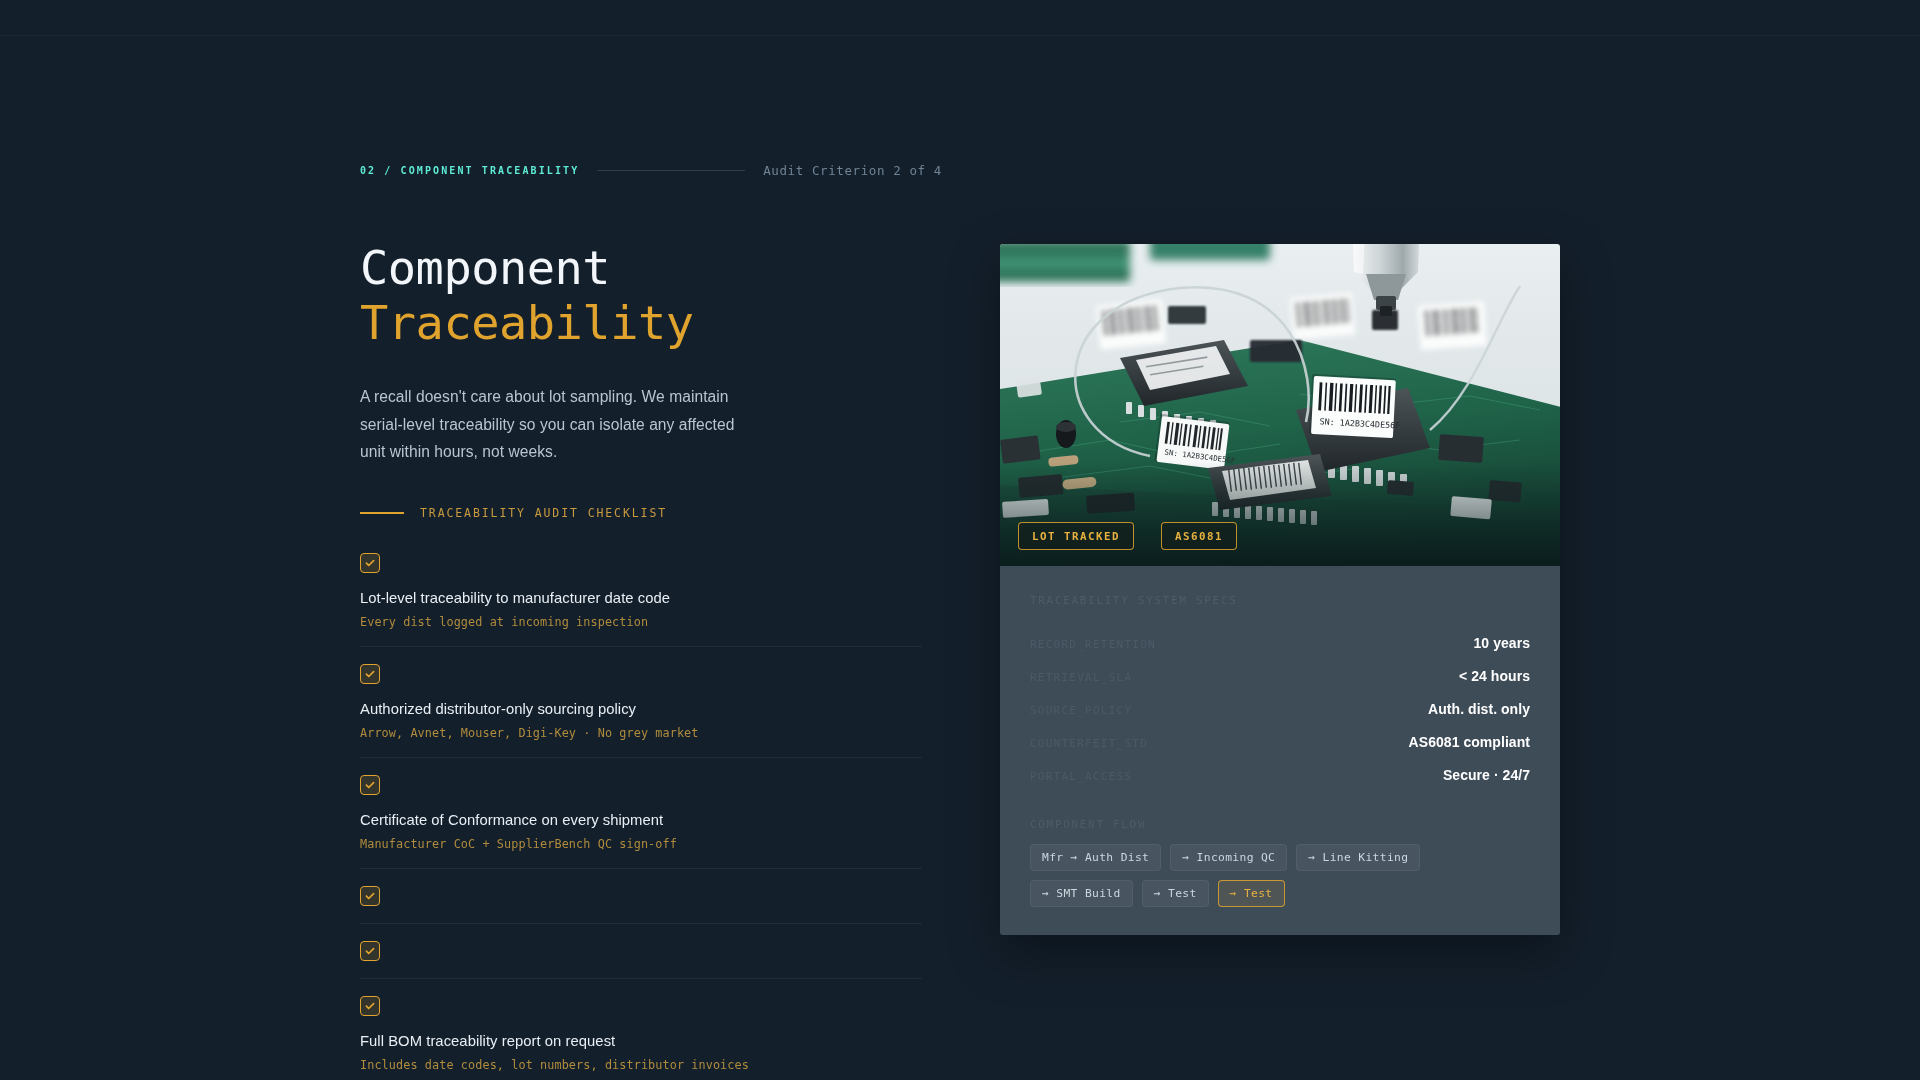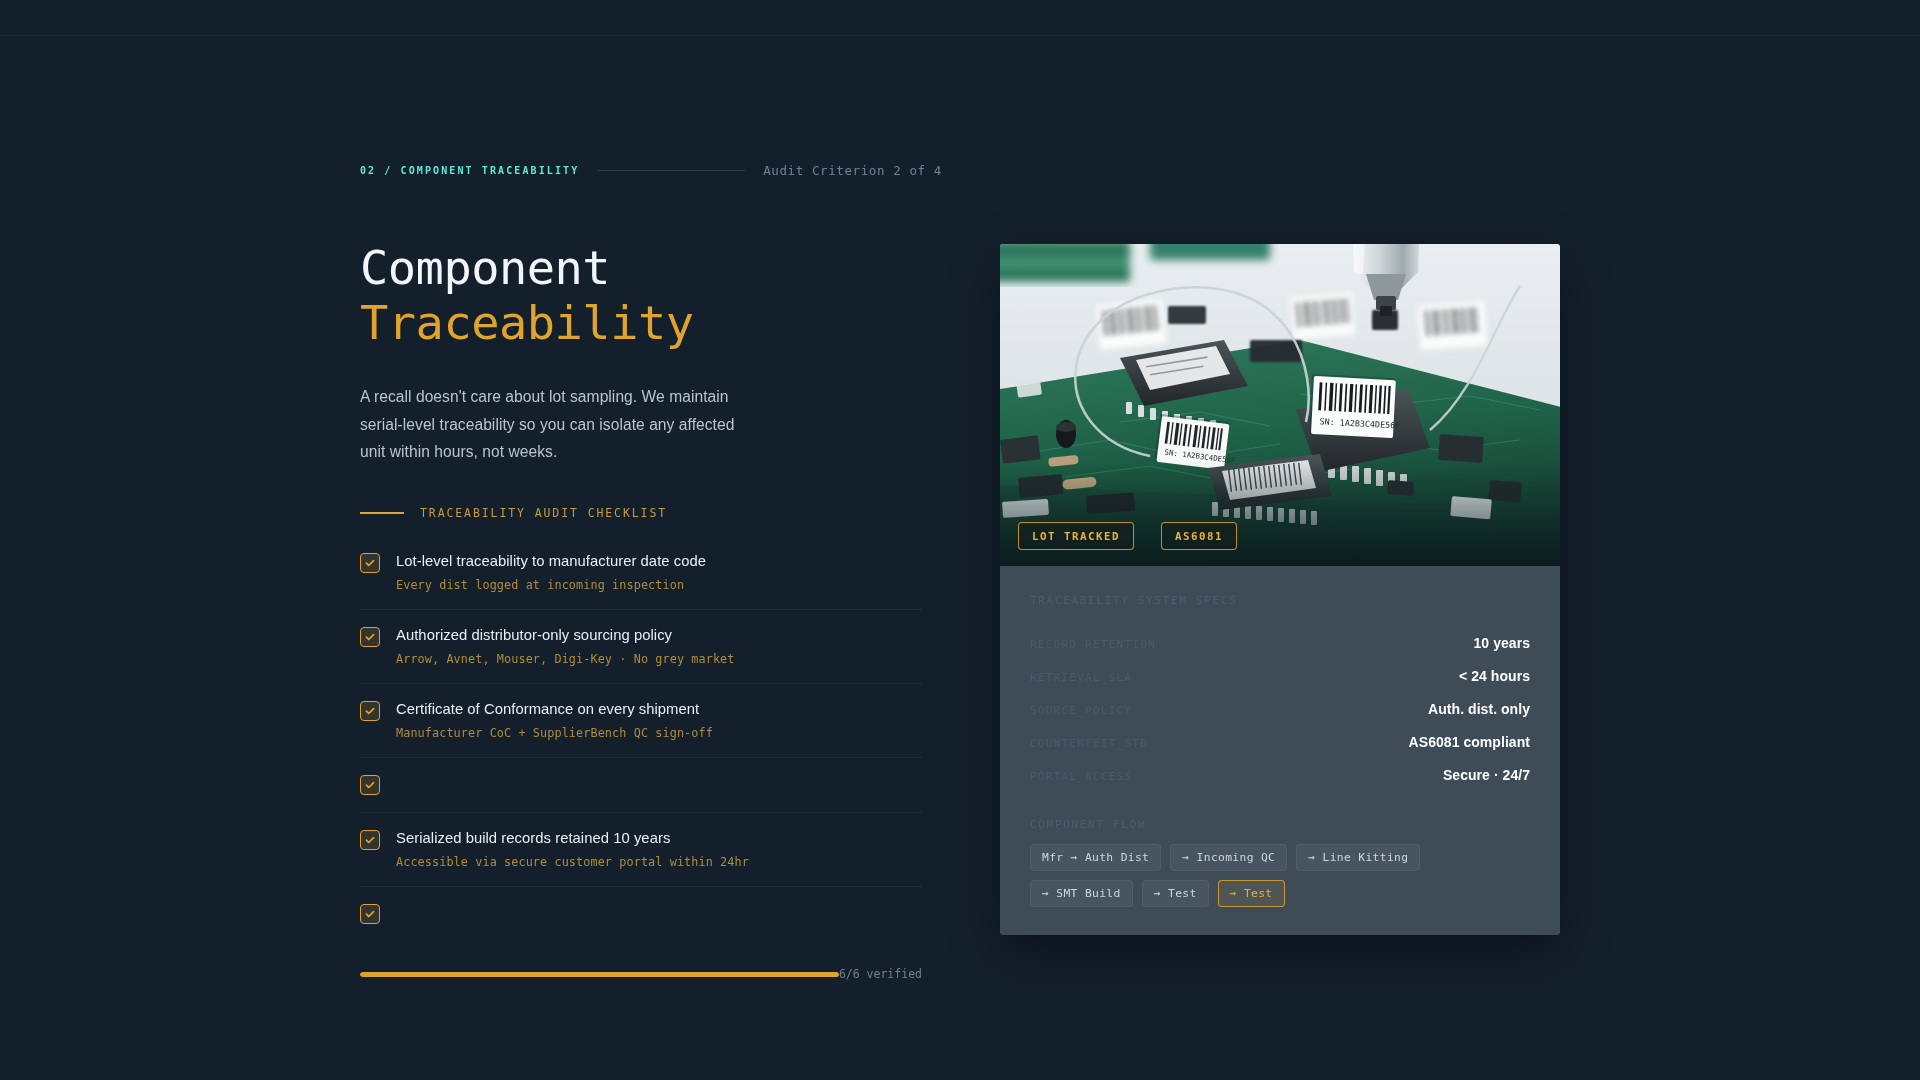--- a/index.html
+++ b/index.html
@@ -115,20 +115,21 @@
   .checklist {
     margin-top: 22px;
     width: 562px;
   }
   .check-item {
     display: flex;
     align-items: flex-start;
     gap: 16px;
     padding: 16px 0 17px 0;
     border-top: 1px solid rgba(255,255,255,0.055);
+    flex-direction: column;
   }
   .check-item:first-child { border-top: none; padding-top: 10px; }
 
   .checkbox {
     flex: none;
     width: 20px;
     height: 20px;
     margin-top: 1px;
     border: 1.5px solid #e0a32e;
     border-radius: 4px;
@@ -350,30 +351,30 @@
               <path d="M2.4 6.2 L4.7 8.5 L9.6 3.6" stroke="#e0a32e" stroke-width="1.7" stroke-linecap="round" stroke-linejoin="round"></path>
             </svg>
           </div>
         </div>
         <div class="check-item">
           <div class="checkbox">
             <svg width="12" height="12" viewBox="0 0 12 12" fill="none">
               <path d="M2.4 6.2 L4.7 8.5 L9.6 3.6" stroke="#e0a32e" stroke-width="1.7" stroke-linecap="round" stroke-linejoin="round"></path>
             </svg>
           </div>
-          <div class="check-text">
-            <div class="check-label">Serialized build records retained 10 years</div>
-            <div class="check-note">Accessible via secure customer portal within 24hr</div>
-          </div>
         </div>
         <div class="check-item">
           <div class="checkbox">
             <svg width="12" height="12" viewBox="0 0 12 12" fill="none">
               <path d="M2.4 6.2 L4.7 8.5 L9.6 3.6" stroke="#e0a32e" stroke-width="1.7" stroke-linecap="round" stroke-linejoin="round"></path>
             </svg>
+          </div>
+          <div class="check-text">
+            <div class="check-label">Full BOM traceability report on request</div>
+            <div class="check-note">Includes date codes, lot numbers, distributor invoices</div>
           </div>
         </div>
       </div>
 
     <div class="progress-row">
       <div class="progress-track">
         <div class="progress-fill" id="progress-fill" style="width: 100%;"></div>
       </div>
       <span class="progress-label">6/6 verified</span>
     </div>

